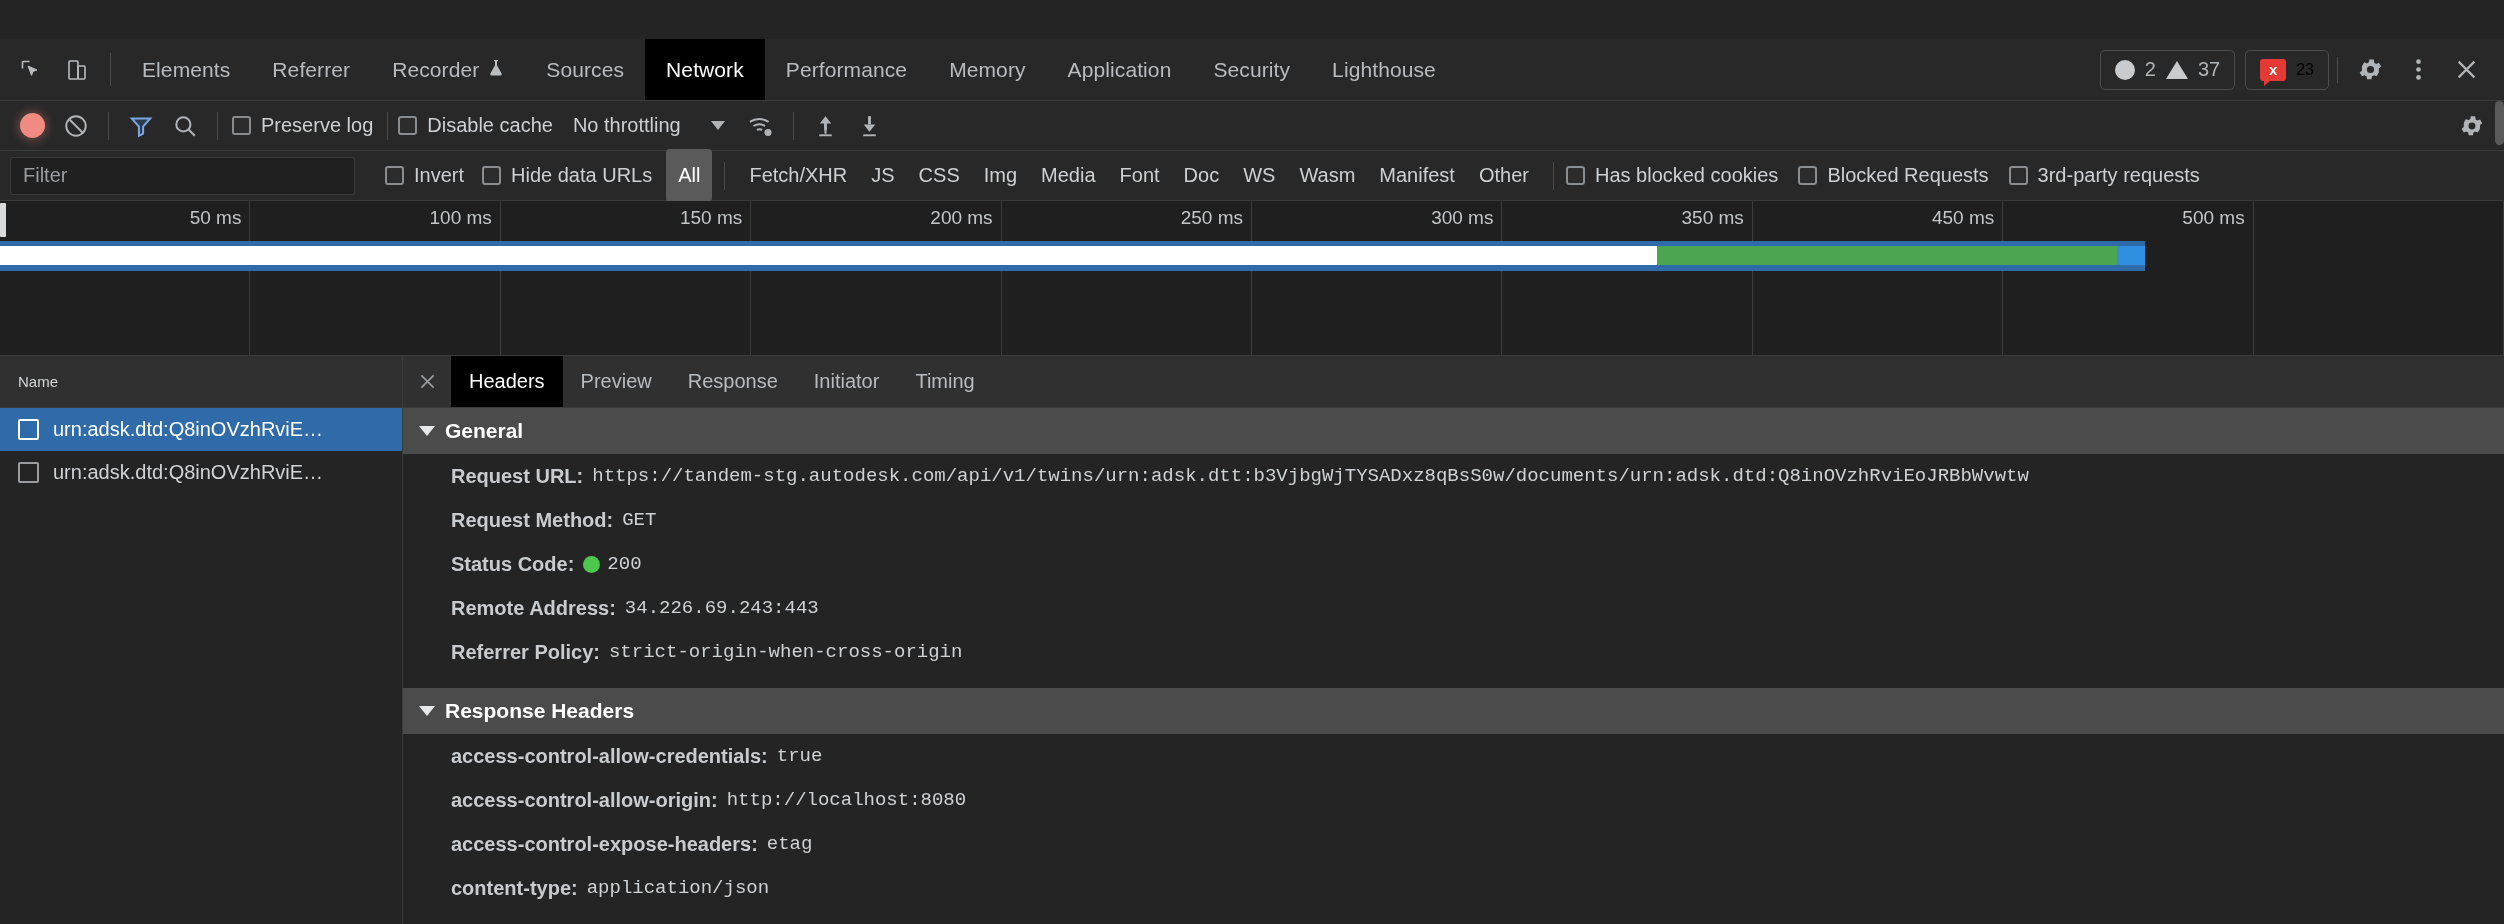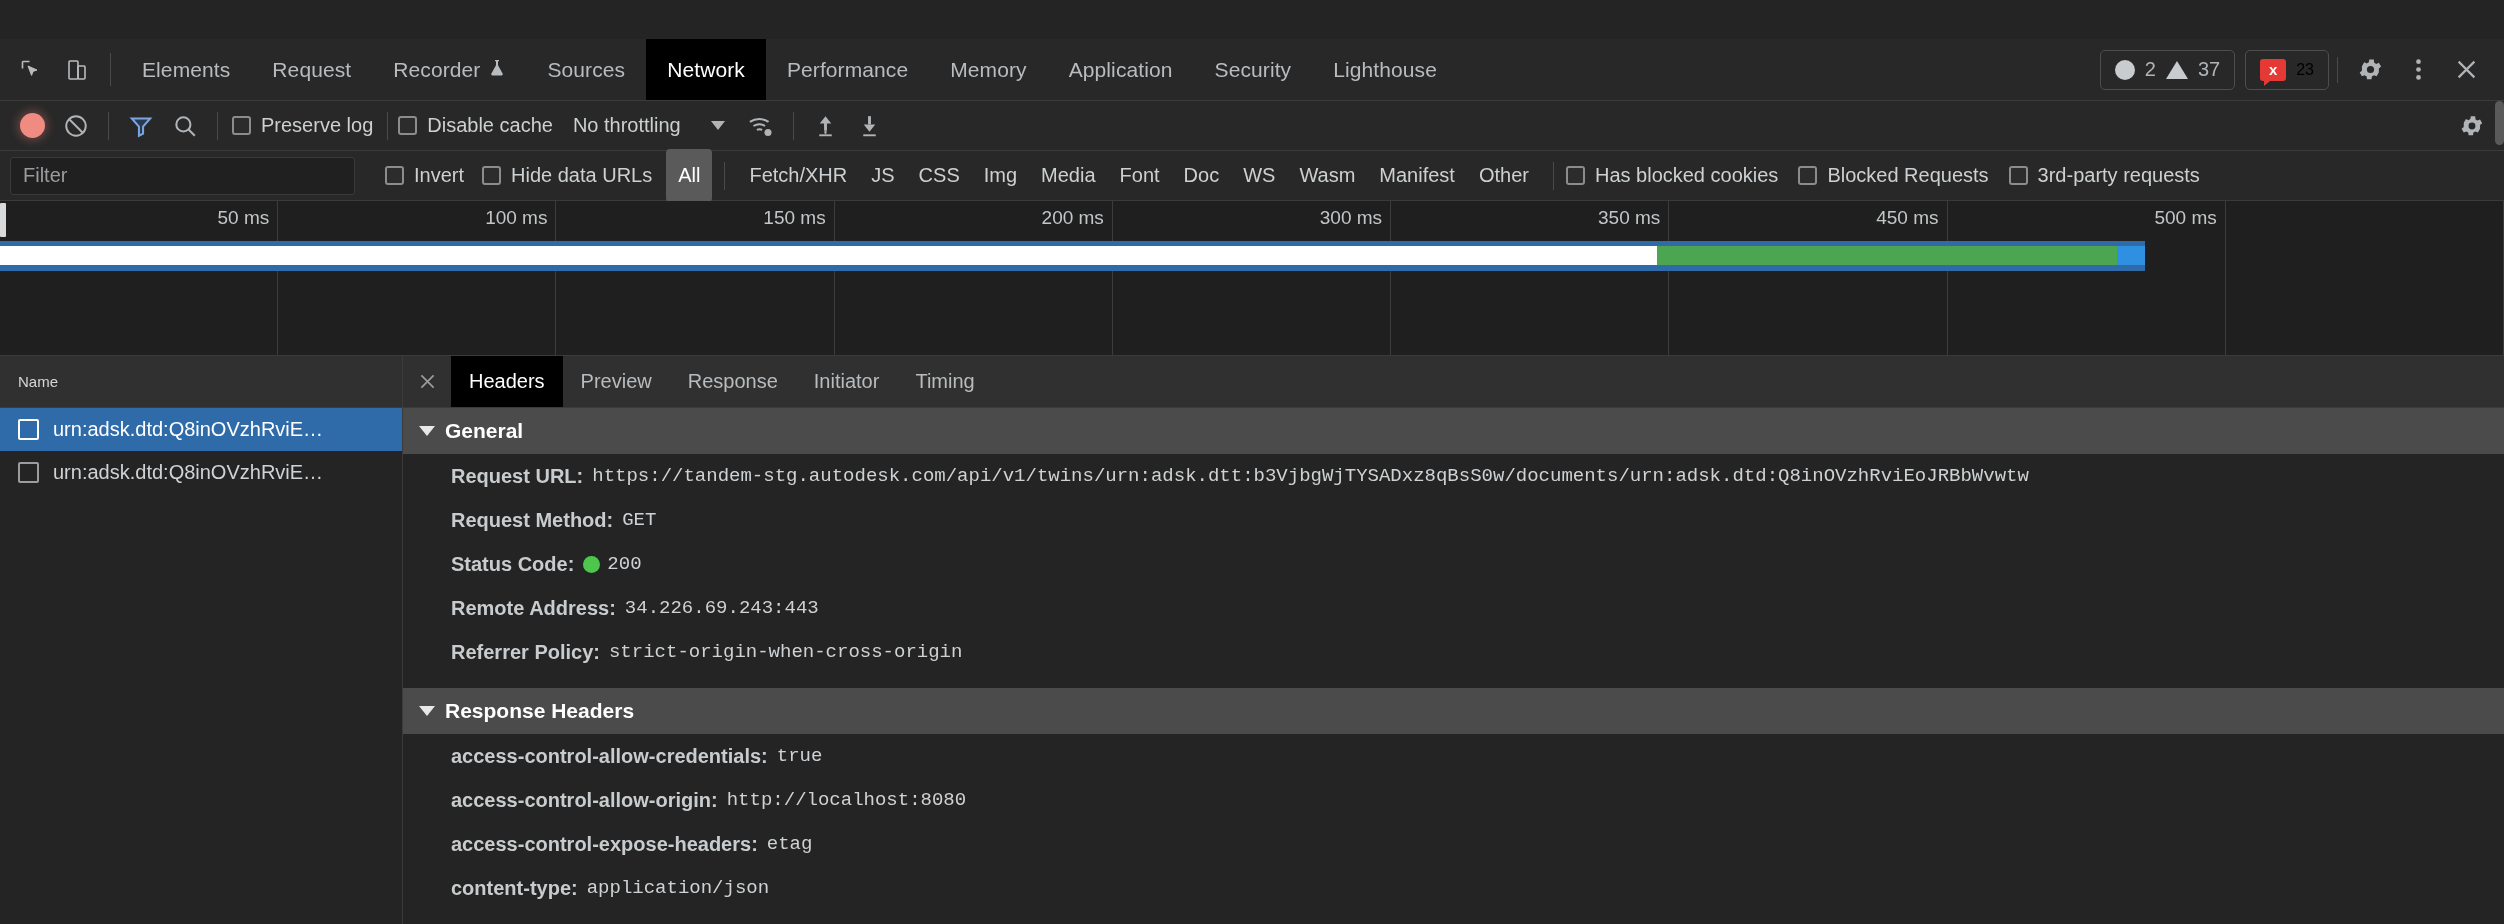--- a/index.html
+++ b/index.html
@@ -479,21 +479,21 @@
       </svg>
     </div>
 
     <div class="tb-sep"></div>
 
     <div class="main-tabs">
       <div class="main-tab">
         <span>Elements</span>
       </div>
       <div class="main-tab">
-        <span>Request</span>
+        <span>Referrer</span>
       </div>
       <div class="main-tab">
         <span>Recorder</span>
         <span>
           <svg width="16" height="18" viewBox="0 0 16 18" fill="#b8bcbf">
             <path d="M6 1h4v1.2H9v4.1l4.6 8.2c.5.9-.1 2-1.1 2H3.5c-1 0-1.6-1.1-1.1-2L7 6.3V2.2H6z"></path>
           </svg>
         </span>
       </div>
       <div class="main-tab">
@@ -701,20 +701,23 @@
       <div class="ov-cell">
         <span class="ov-tick-label">100 ms</span>
       </div>
       <div class="ov-cell">
         <span class="ov-tick-label">150 ms</span>
       </div>
       <div class="ov-cell">
         <span class="ov-tick-label">200 ms</span>
       </div>
       <div class="ov-cell">
+        <span class="ov-tick-label">250 ms</span>
+      </div>
+      <div class="ov-cell">
         <span class="ov-tick-label">300 ms</span>
       </div>
       <div class="ov-cell">
         <span class="ov-tick-label">350 ms</span>
       </div>
       <div class="ov-cell">
         <span class="ov-tick-label">450 ms</span>
       </div>
       <div class="ov-cell">
         <span class="ov-tick-label">500 ms</span>

